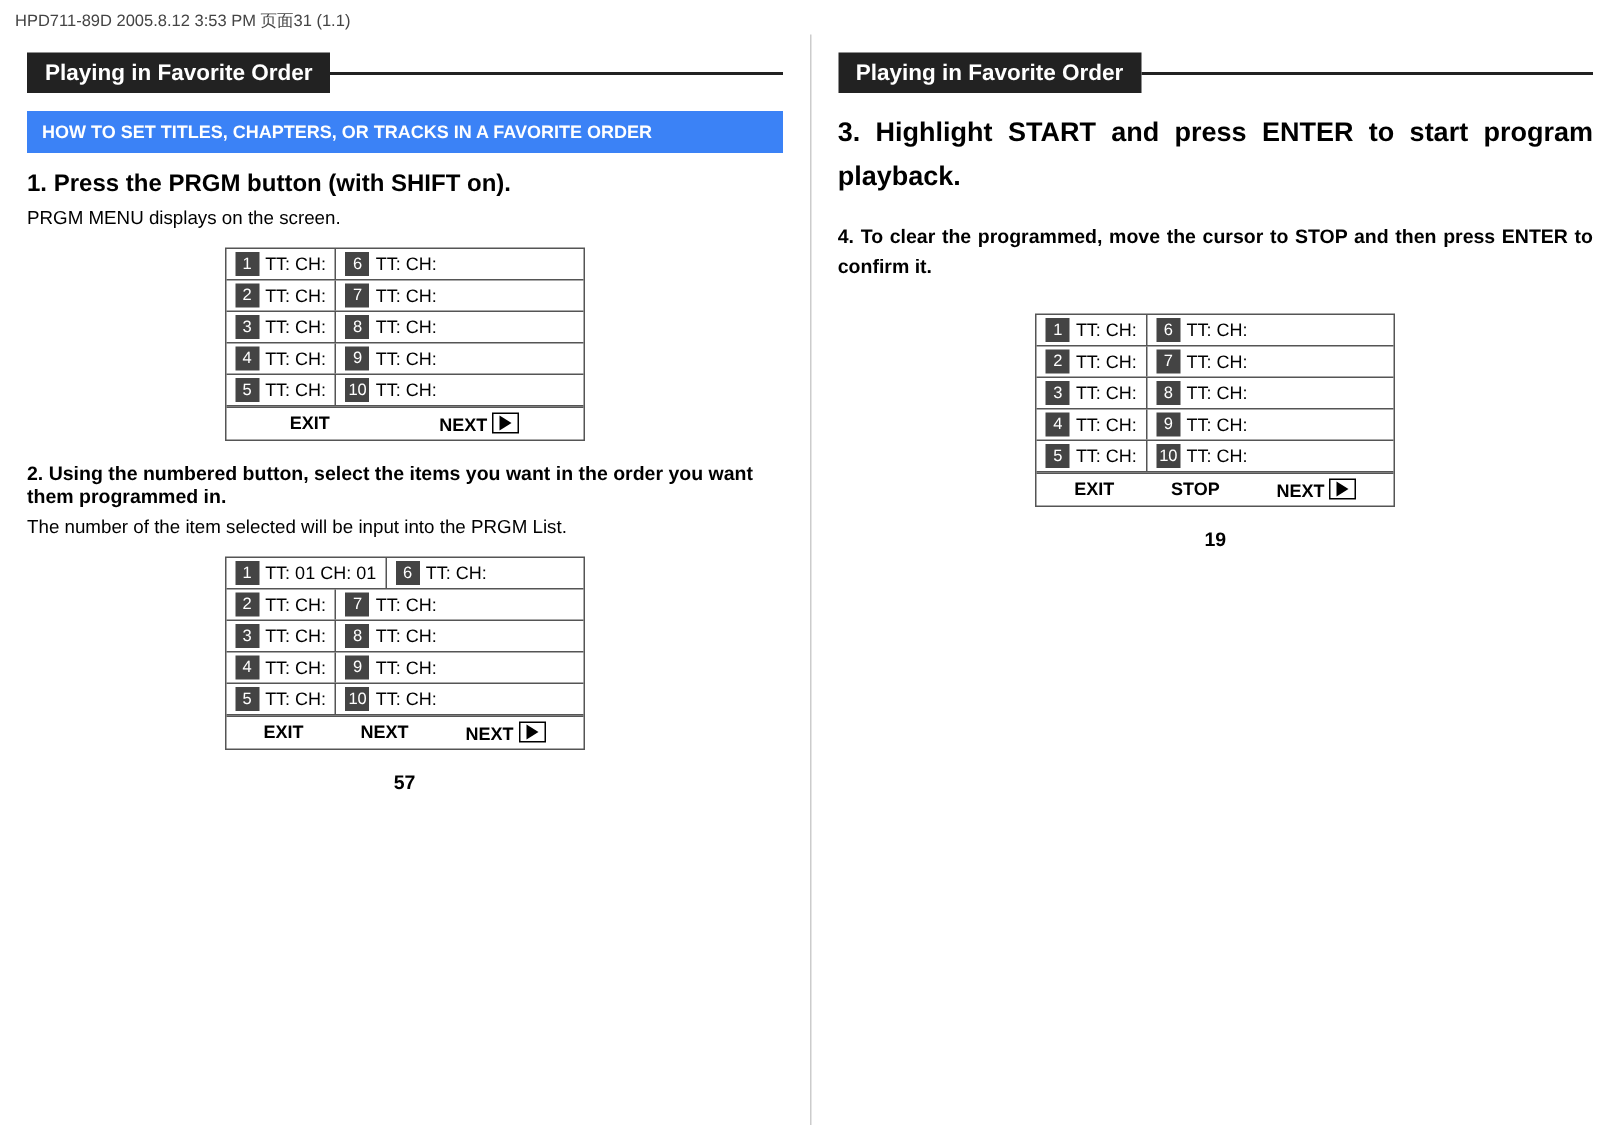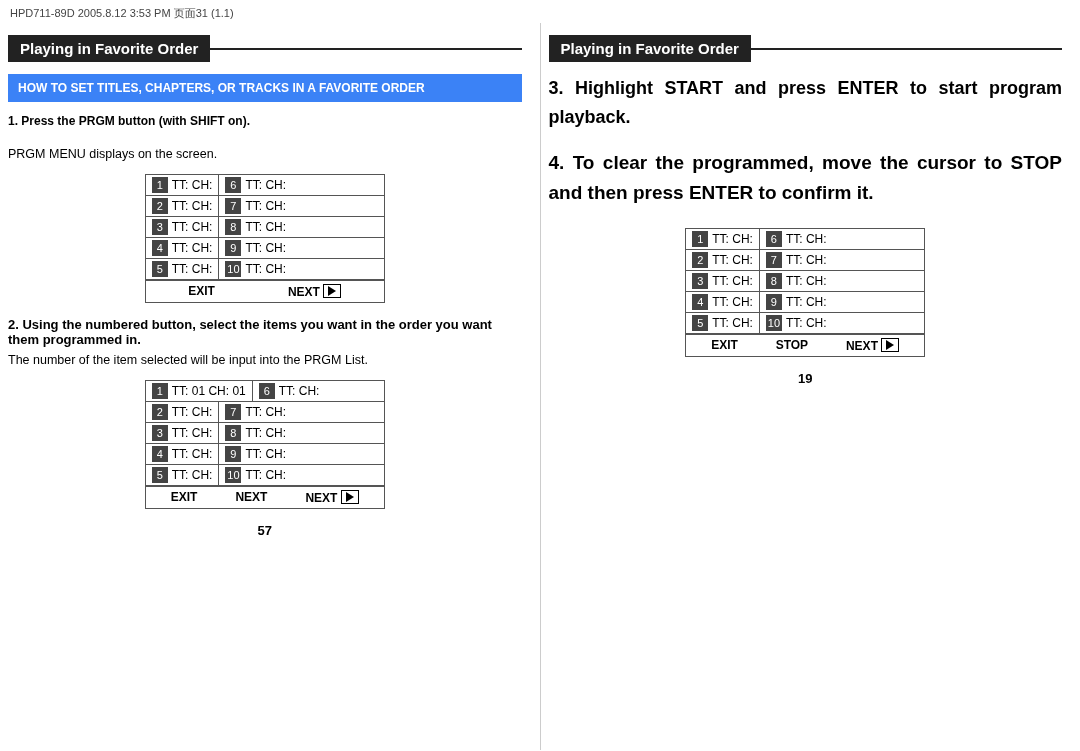--- a/index.html
+++ b/index.html
@@ -17,21 +17,21 @@
       color: #444;
       padding: 6px 10px 2px 10px;
     }
     .two-col {
       display: flex;
       width: 100%;
       height: calc(100% - 24px);
     }
     .col {
       flex: 1;
-      padding: 12px 18px 10px 8px;
+      padding: 12px 18px 10px 18px;
       border-right: 1px solid #ccc;
     }
     .col:last-child { border-right: none; }
 
     .section-title {
       display: flex;
       align-items: center;
       margin-bottom: 12px;
     }
     .section-title-text {
@@ -53,22 +53,22 @@
       background: #3b82f6;
       color: #fff;
       font-weight: bold;
       font-size: 12px;
       padding: 7px 10px;
       margin-bottom: 12px;
     }
 
     .step-title {
       font-weight: bold;
-      font-size: 12px;
-      margin-bottom: 17px;
+      font-size: 16px;
+      margin-bottom: 4px;
     }
     .step-body {
       font-size: 12.5px;
       margin-bottom: 10px;
       line-height: 1.5;
     }
 
     
     .prgm-container {
       display: flex;
@@ -137,21 +137,21 @@
 
     
     .step-right {
       font-size: 18px;
       font-weight: bold;
       margin-bottom: 10px;
       line-height: 1.6;
       text-align: justify;
     }
     .step-right-normal {
-      font-size: 19px;
+      font-size: 13px;
       margin-bottom: 14px;
       line-height: 1.6;
       text-align: justify;
     }
   </style>
 </head>
 <body>
 
 <div class="header-meta">HPD711-89D  2005.8.12  3:53 PM  页面31 (1.1)</div>
 

